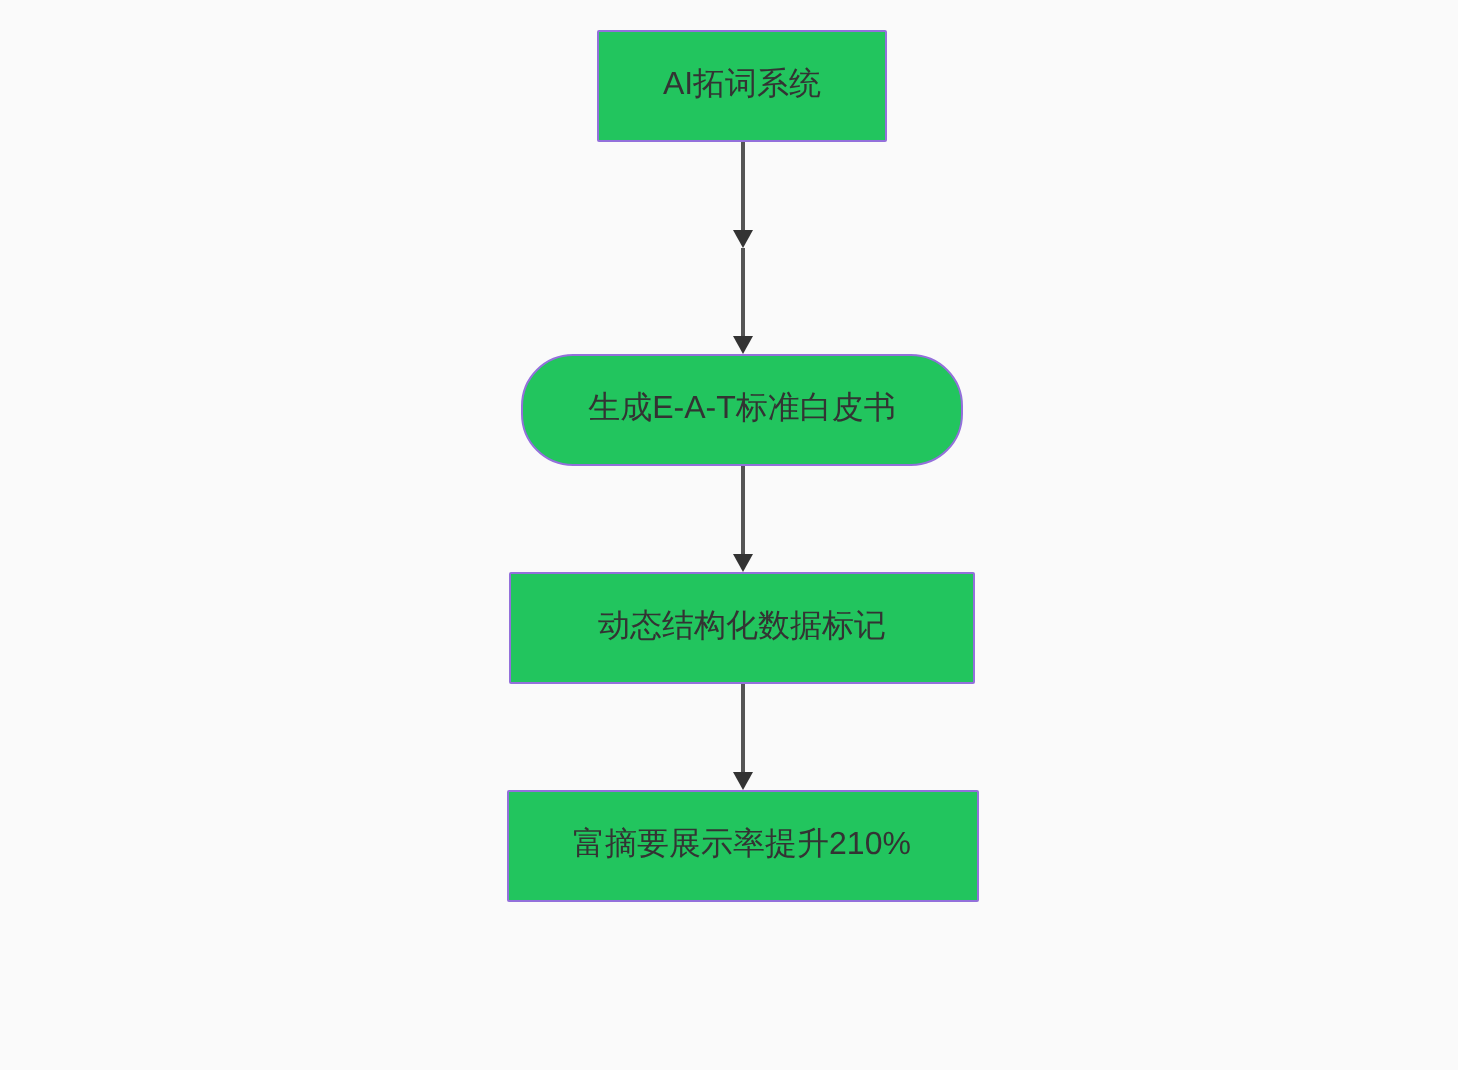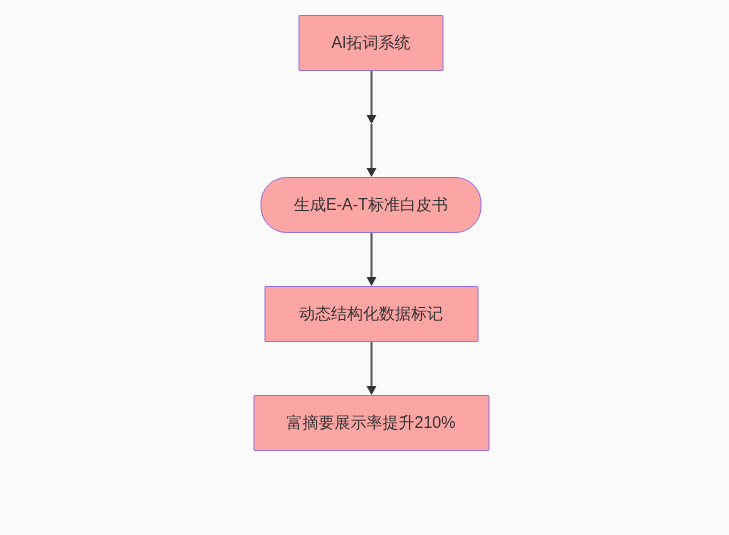--- a/index.html
+++ b/index.html
@@ -27,34 +27,34 @@
     flex-direction: column;
     align-items: center;
     transform: translateX(6.5px); 
   }
   .node {
     box-sizing: border-box;
     height: 56px;
     display: flex;
     align-items: center;
     justify-content: center;
-    background: #fca5a5;
+    background: #22c55e;
     border: 1px solid #9370db;
     border-radius: 1px;
     color: #333333;
     font-size: 16px;
     line-height: 1;
     white-space: nowrap;
     text-align: center;
   }
   
   .node-1 { width: 145px; }
   .node-2 { width: 192px; }
   .node-3 { width: 221px; border-radius: 26px; }
-  .node-4 { width: 214px; }
+  .node-4 { width: 233px; }
   .node-5 { width: 236px; }
 
   .connector {
     height: 53px;
     display: flex;
     flex-direction: column;
     align-items: center;
   }
   .connector .line {
     width: 2px;

